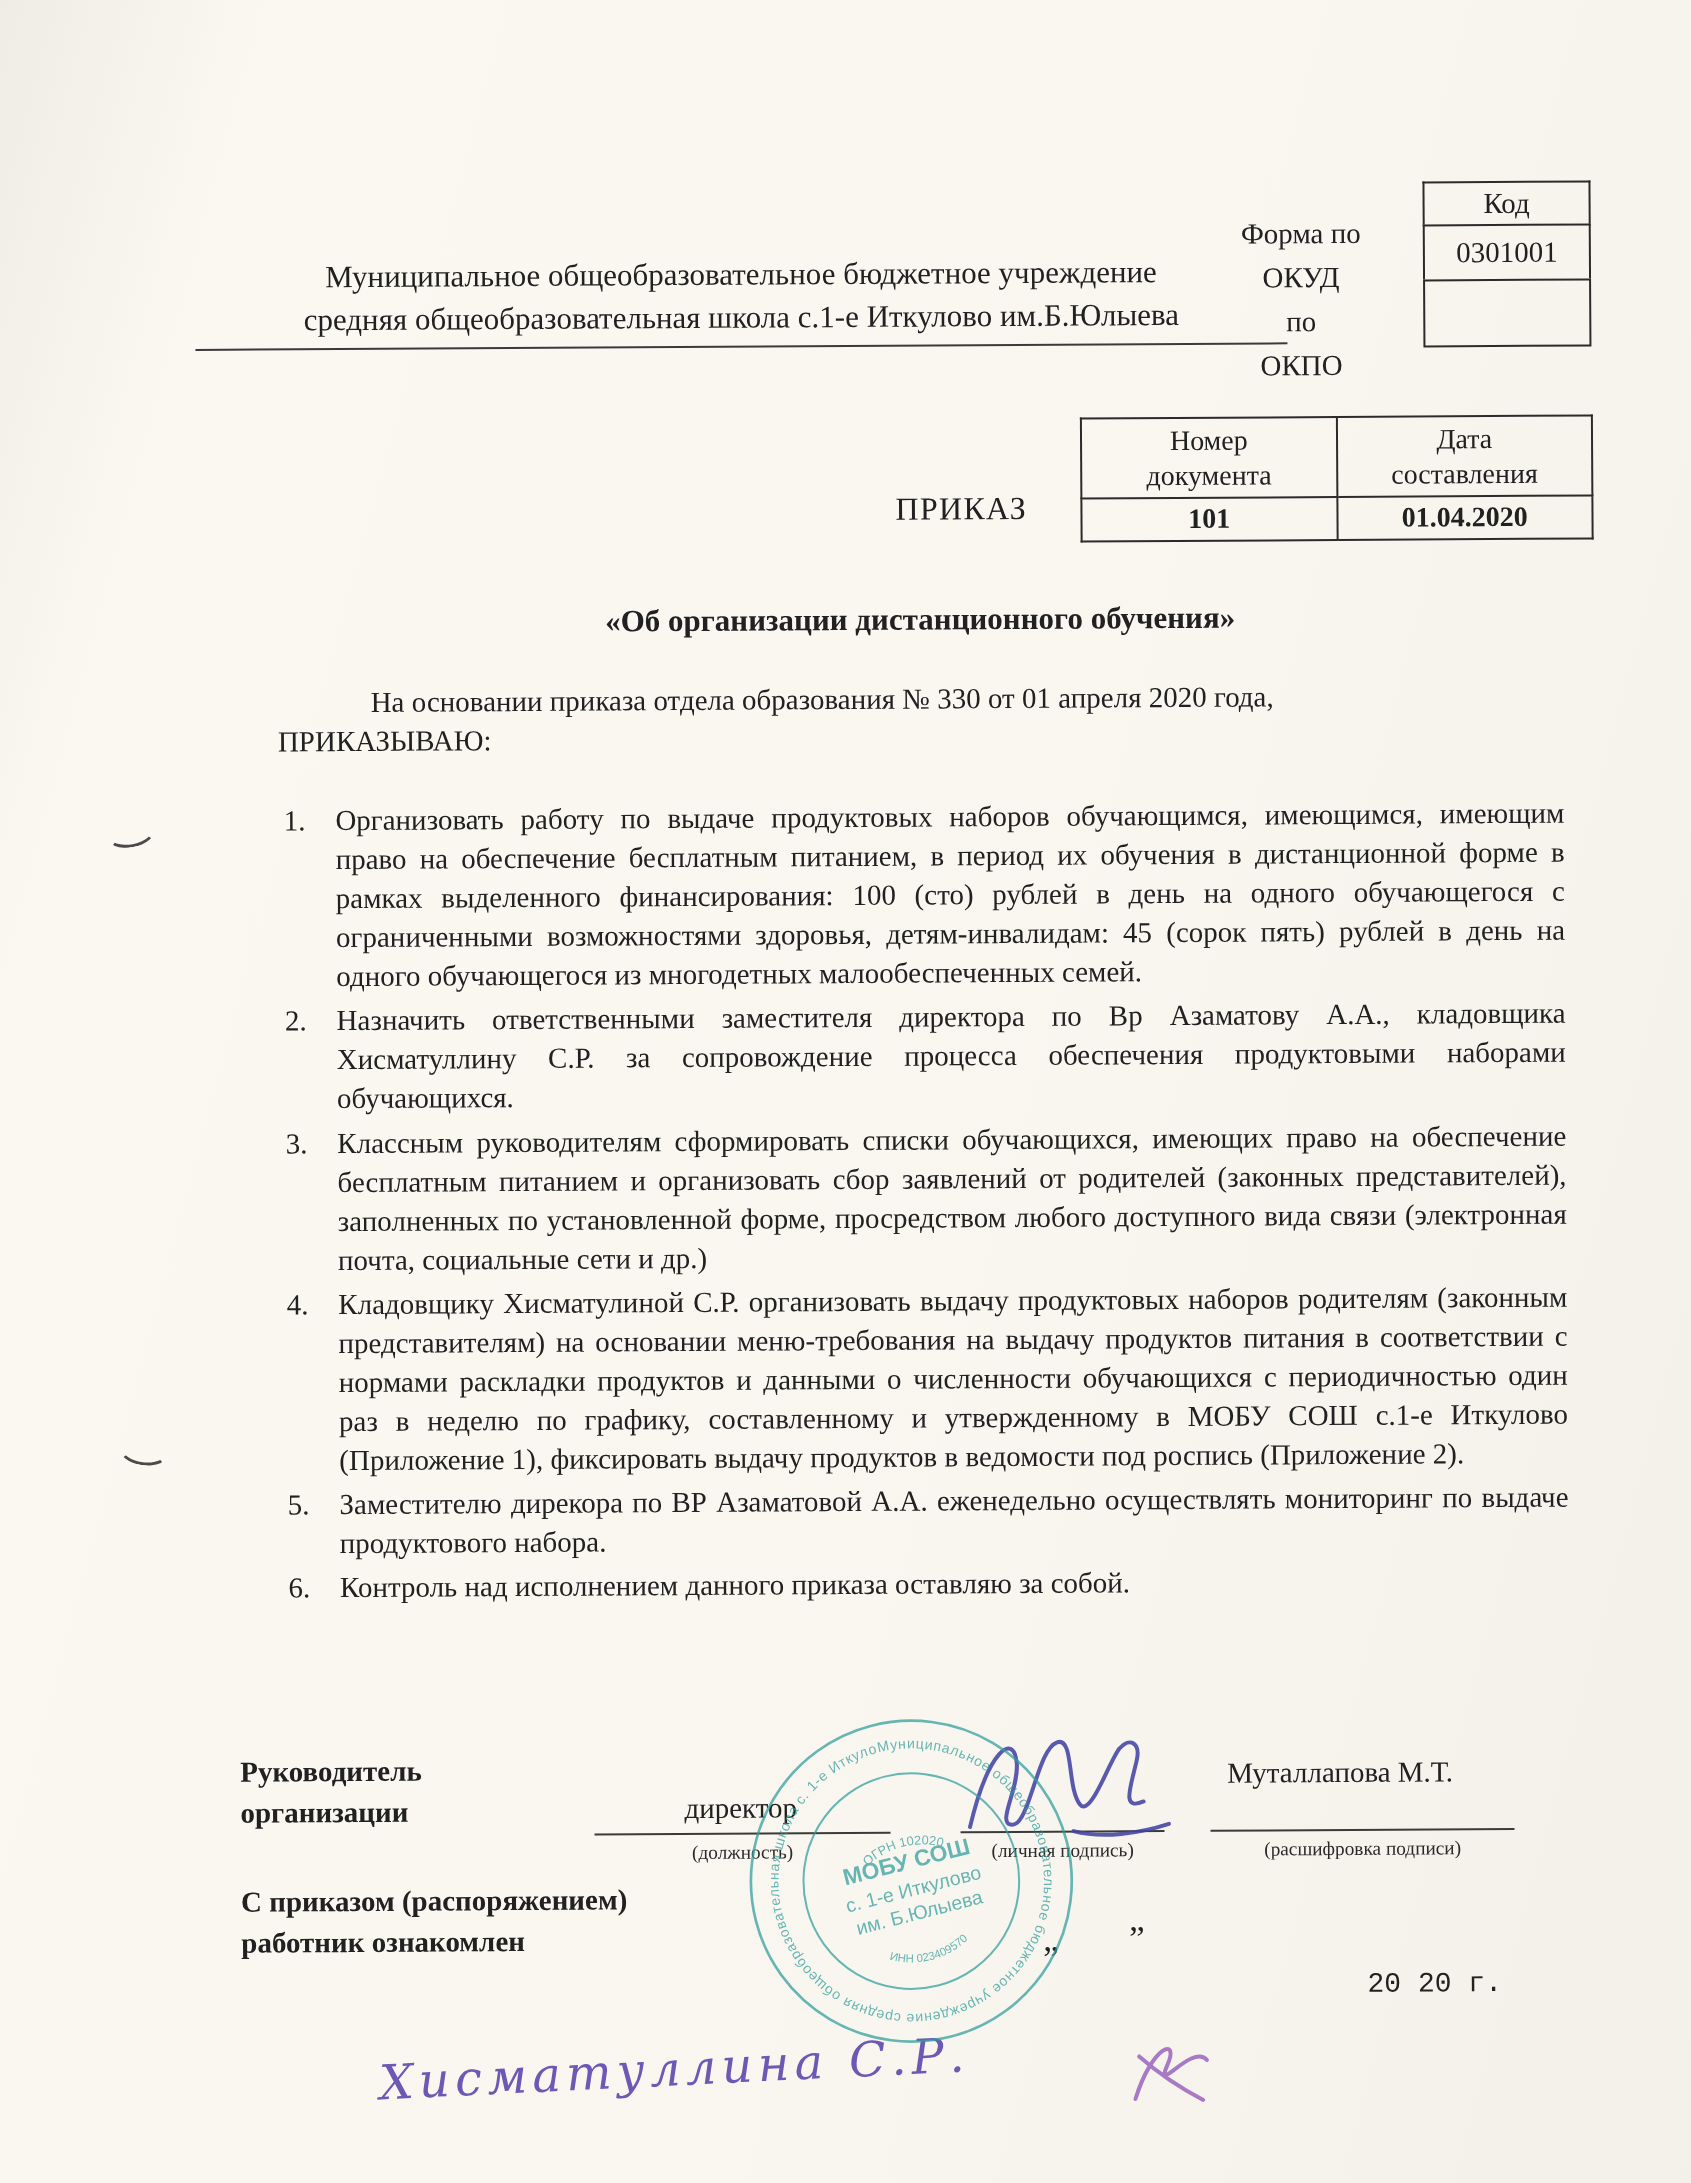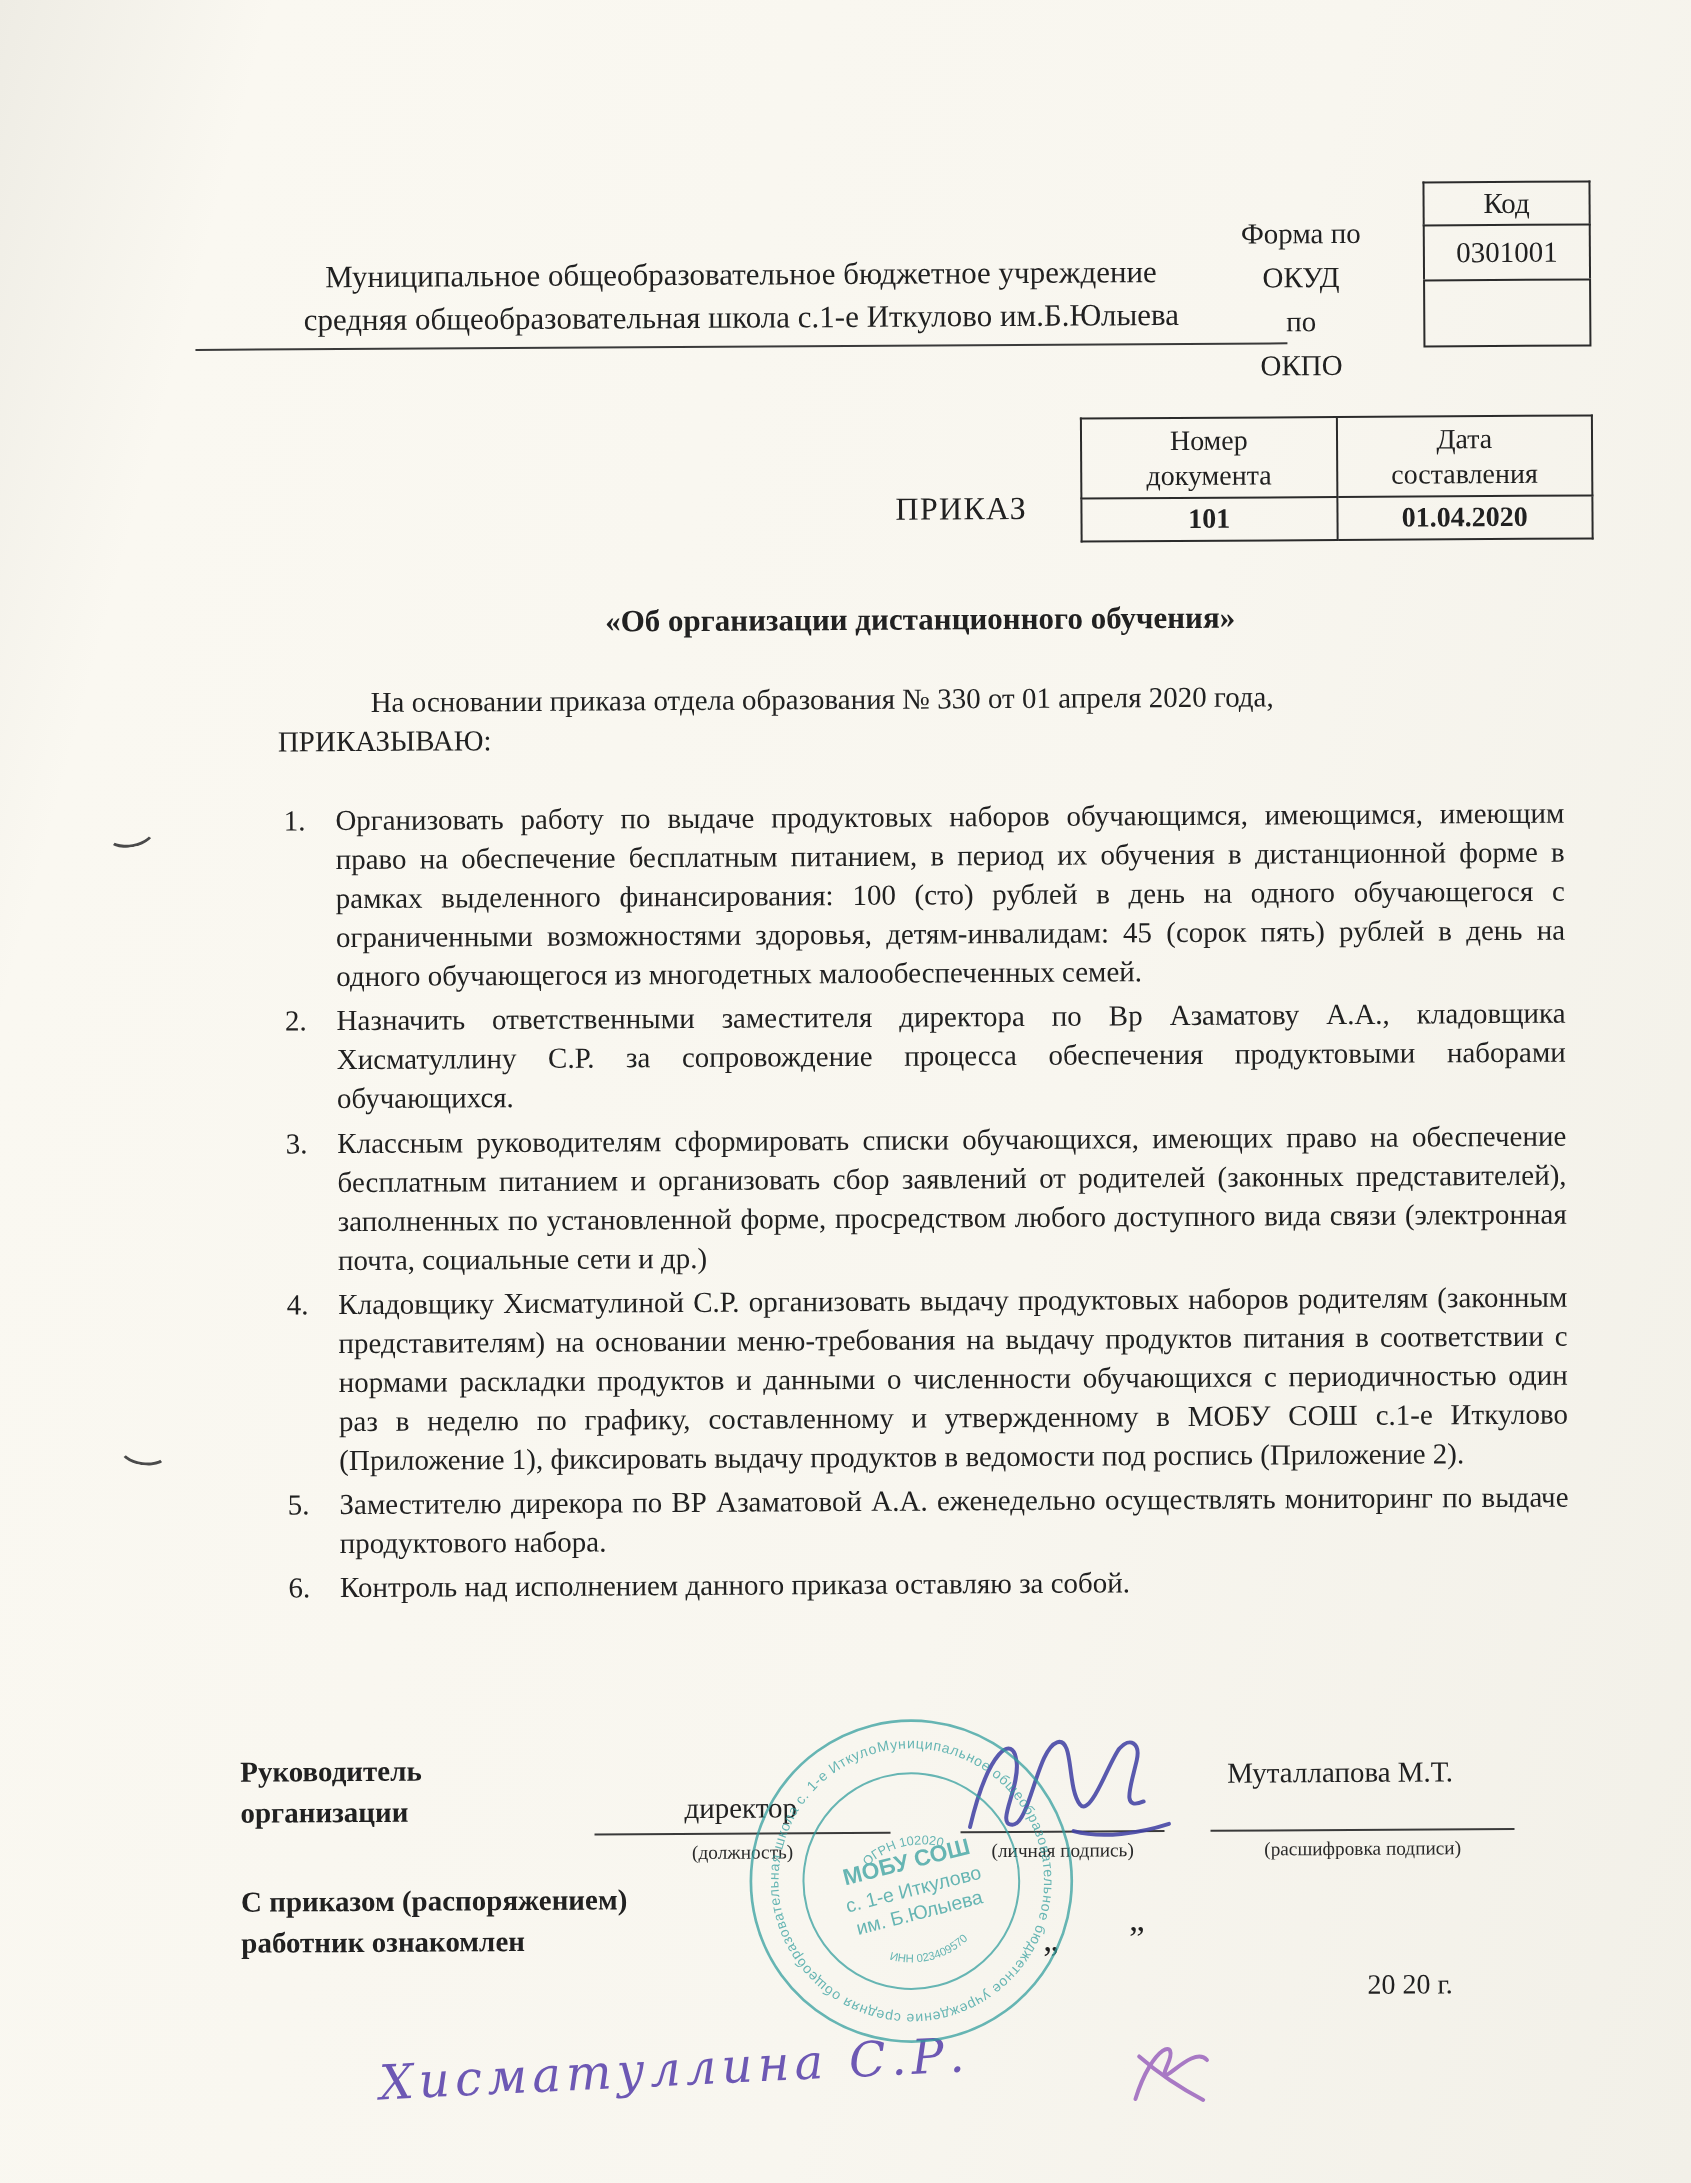--- a/index.html
+++ b/index.html
@@ -72,21 +72,21 @@
   .line-sig{left:956px;top:1832px;width:204px;}
   .line-name{left:1206px;top:1832px;width:304px;}
   .sig-caption{position:absolute;font-size:19.3px;text-align:center;color:#2a2a2a;}
   .cap-pos{left:590px;top:1841px;width:296px;}
   .cap-sig{left:956px;top:1841px;width:204px;}
   .cap-name{left:1206px;top:1841px;width:304px;}
   .name-value{position:absolute;left:1223px;top:1759px;font-size:29px;}
   .ack-label{position:absolute;left:236px;top:1878px;width:506px;}
   .quote-open{position:absolute;left:1038px;top:1921px;font-size:35px;}
   .quote-close{position:absolute;left:1124px;top:1921px;font-size:35px;}
-  .year-line{position:absolute;left:1362px;top:1972px;font-size:28px;}
+  .year-line{position:absolute;left:1362px;top:1972px;font-size:28px;font-family:Liberation Mono, monospace;}
 
   .handwritten-name{
     position:absolute;left:373px;top:2038px;width:652px;
     font-style:italic;font-size:48px;letter-spacing:5.3px;
     color:#6d58b4;transform:rotate(-2.4deg);
     font-family:"DejaVu Serif",serif;white-space:nowrap;
   }
 
   .sig-svg{position:absolute;overflow:visible;}
   .stamp-svg{

